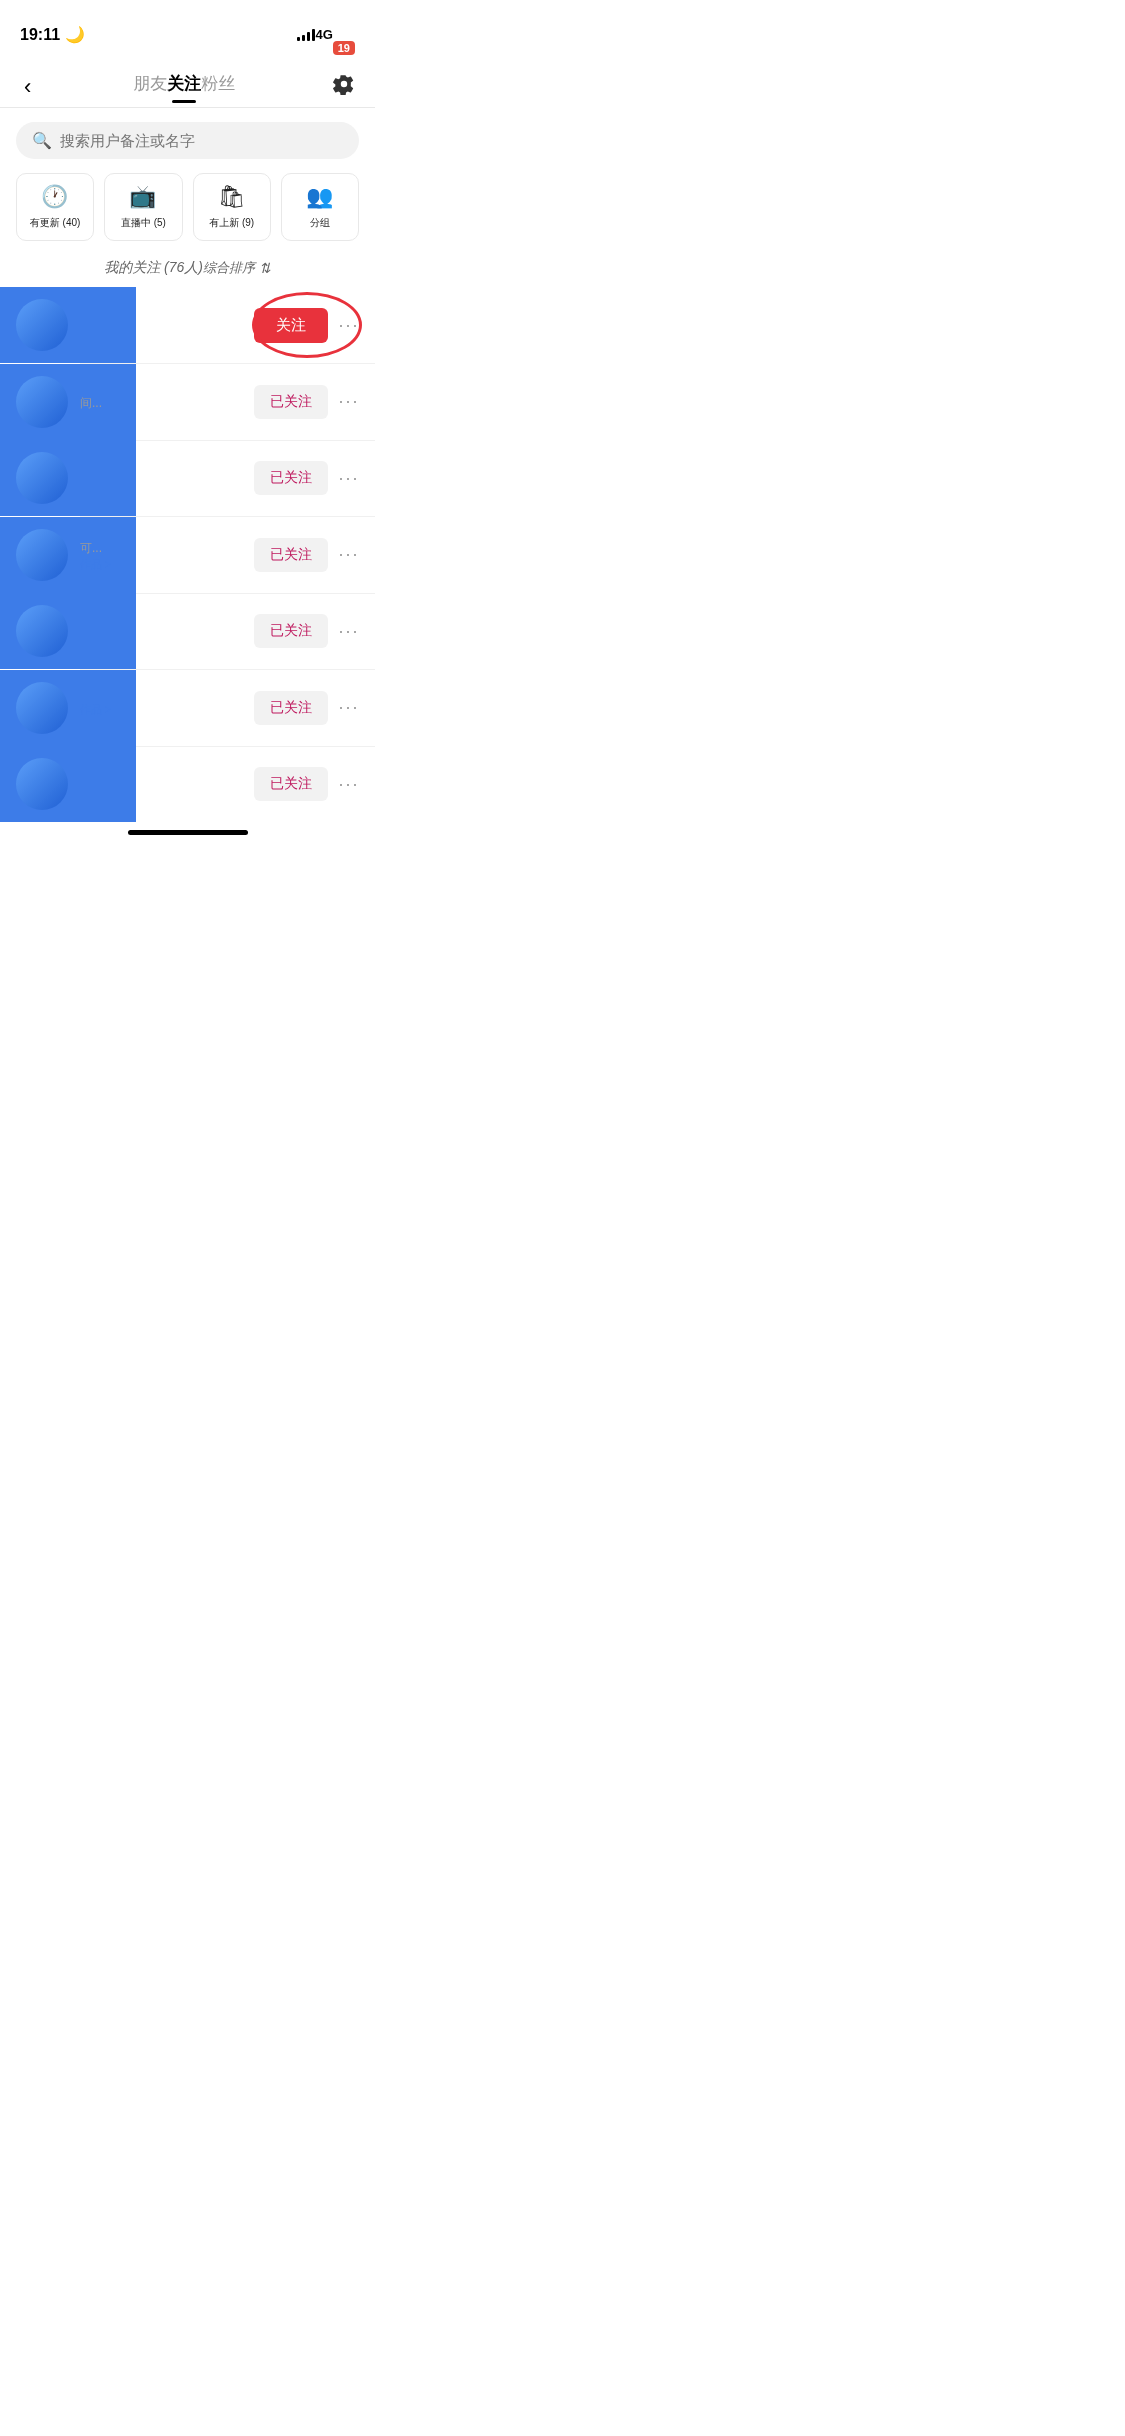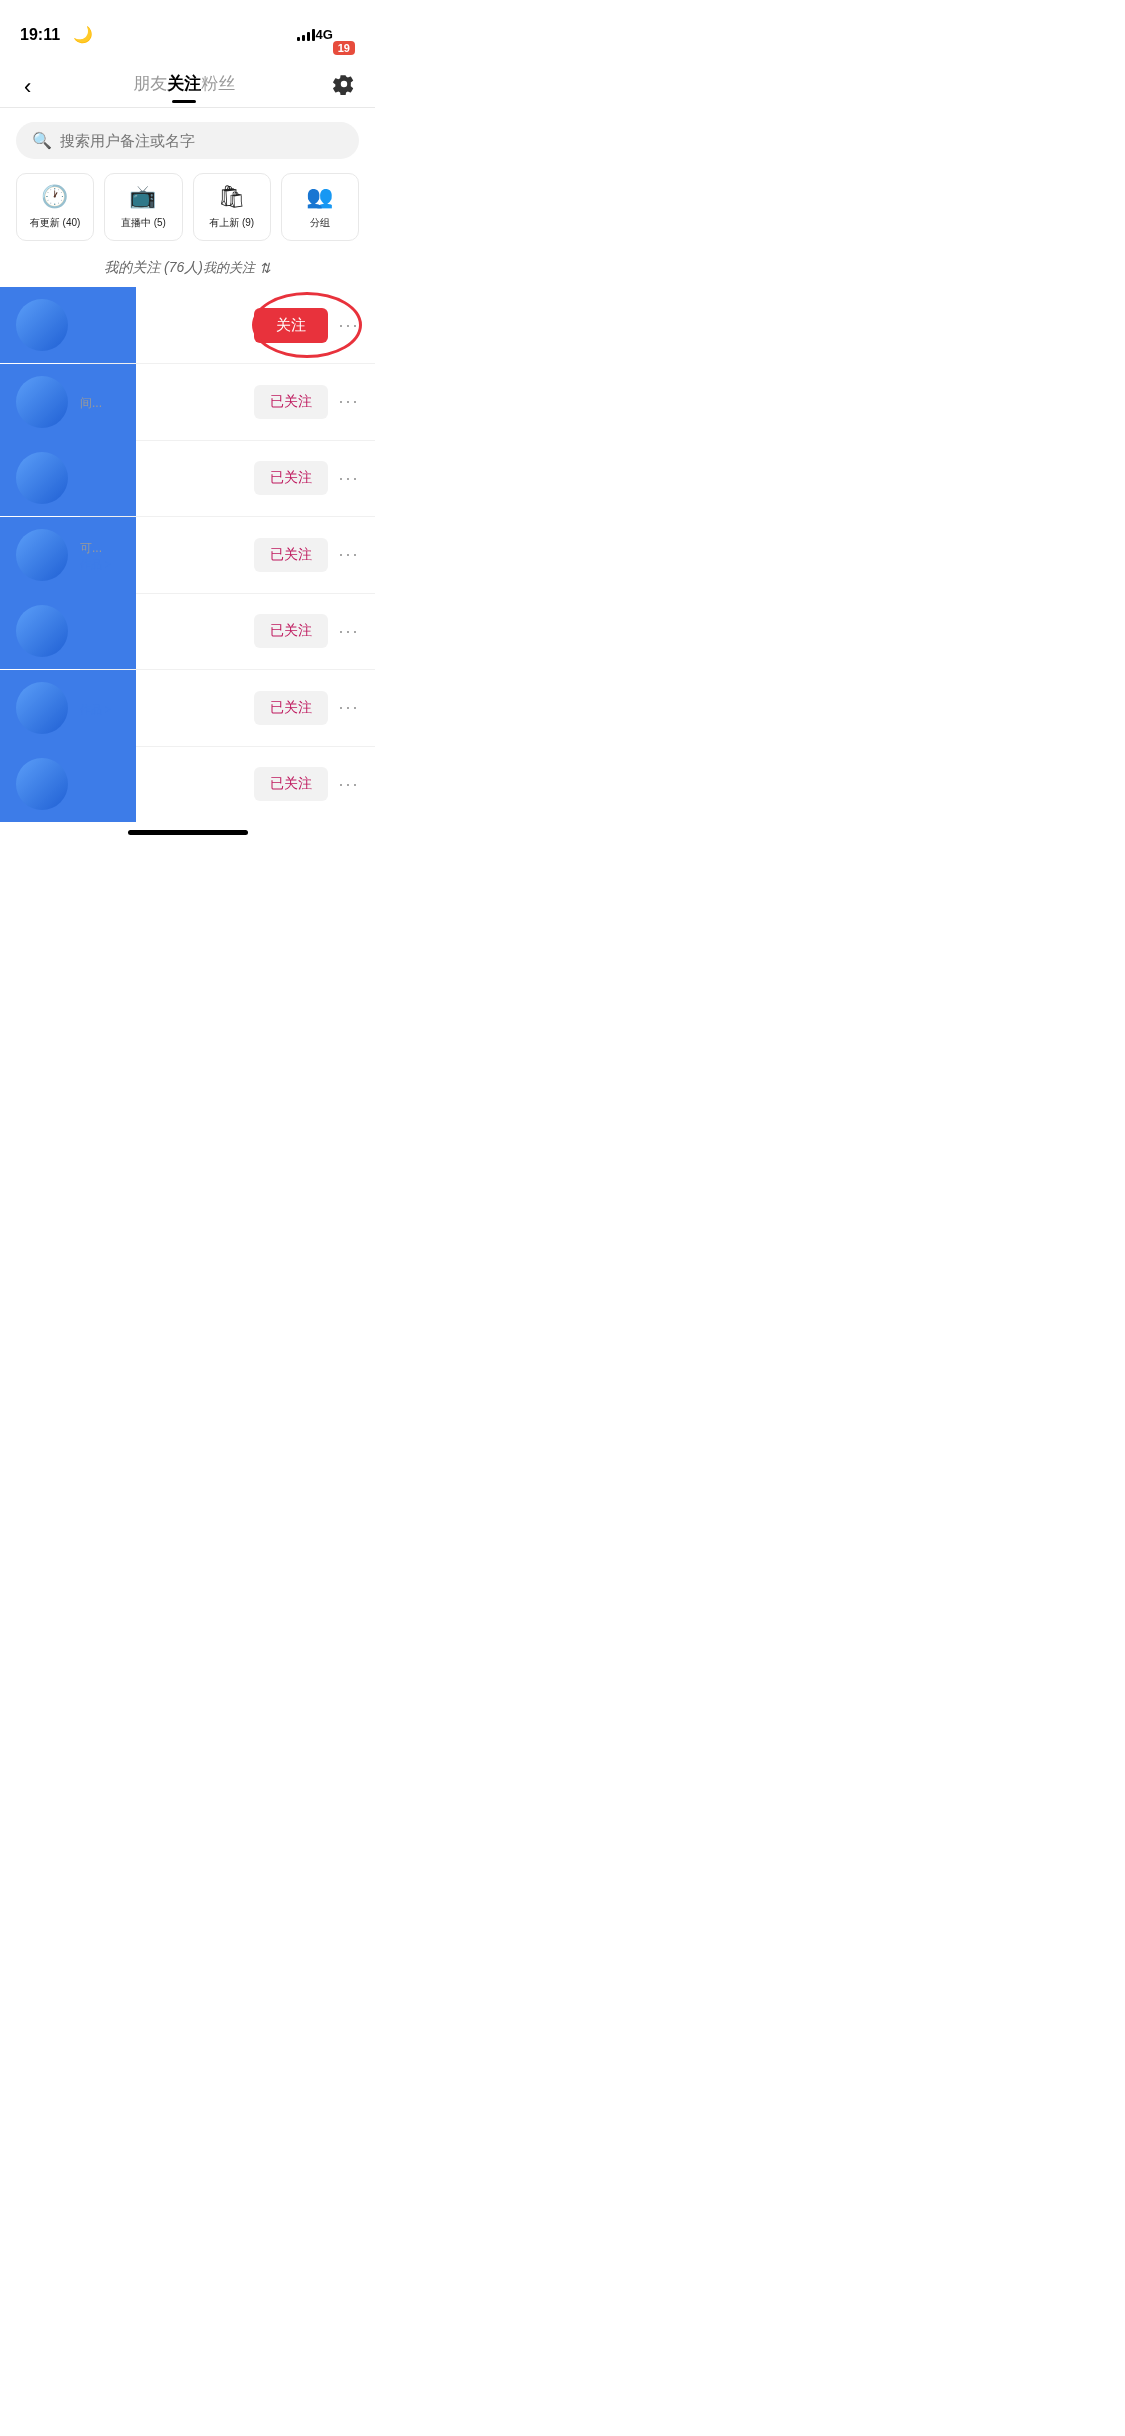--- a/index.html
+++ b/index.html
@@ -327,21 +327,21 @@
     
     .moon { font-size: 16px; }
 
     
     .gear-svg { width: 22px; height: 22px; fill: #333; }
   </style>
 </head>
 <body>
 
 <div class="status-bar">
-  <div style="display:flex;align-items:center;gap:13px;">
+  <div style="display:flex;align-items:center;gap:5px;">
     <span class="status-time">19:11</span>
     <span class="moon">🌙</span>
   </div>
   <div class="status-icons">
     <div class="signal-bars">
       <div class="signal-bar"></div>
       <div class="signal-bar"></div>
       <div class="signal-bar"></div>
       <div class="signal-bar"></div>
     </div>
@@ -389,21 +389,21 @@
   </div>
   <div class="filter-pill">
     <span class="filter-pill-icon">👥</span>
     <span class="filter-pill-label">分组</span>
   </div>
 </div>
 
 <div class="list-header">
   <span class="list-count">我的关注 (76人)</span>
   <div class="sort-btn">
-    <span>我的关注</span>
+    <span>综合排序</span>
     <span class="sort-icon">⇅</span>
   </div>
 </div>
 
 <div class="follower-list">
 
   <div class="follower-item" style="position:relative; min-height:76px;">
     <div class="blue-overlay"></div>
     <div class="follower-item-inner">
       <div class="avatar-wrap" style="z-index:3;">

